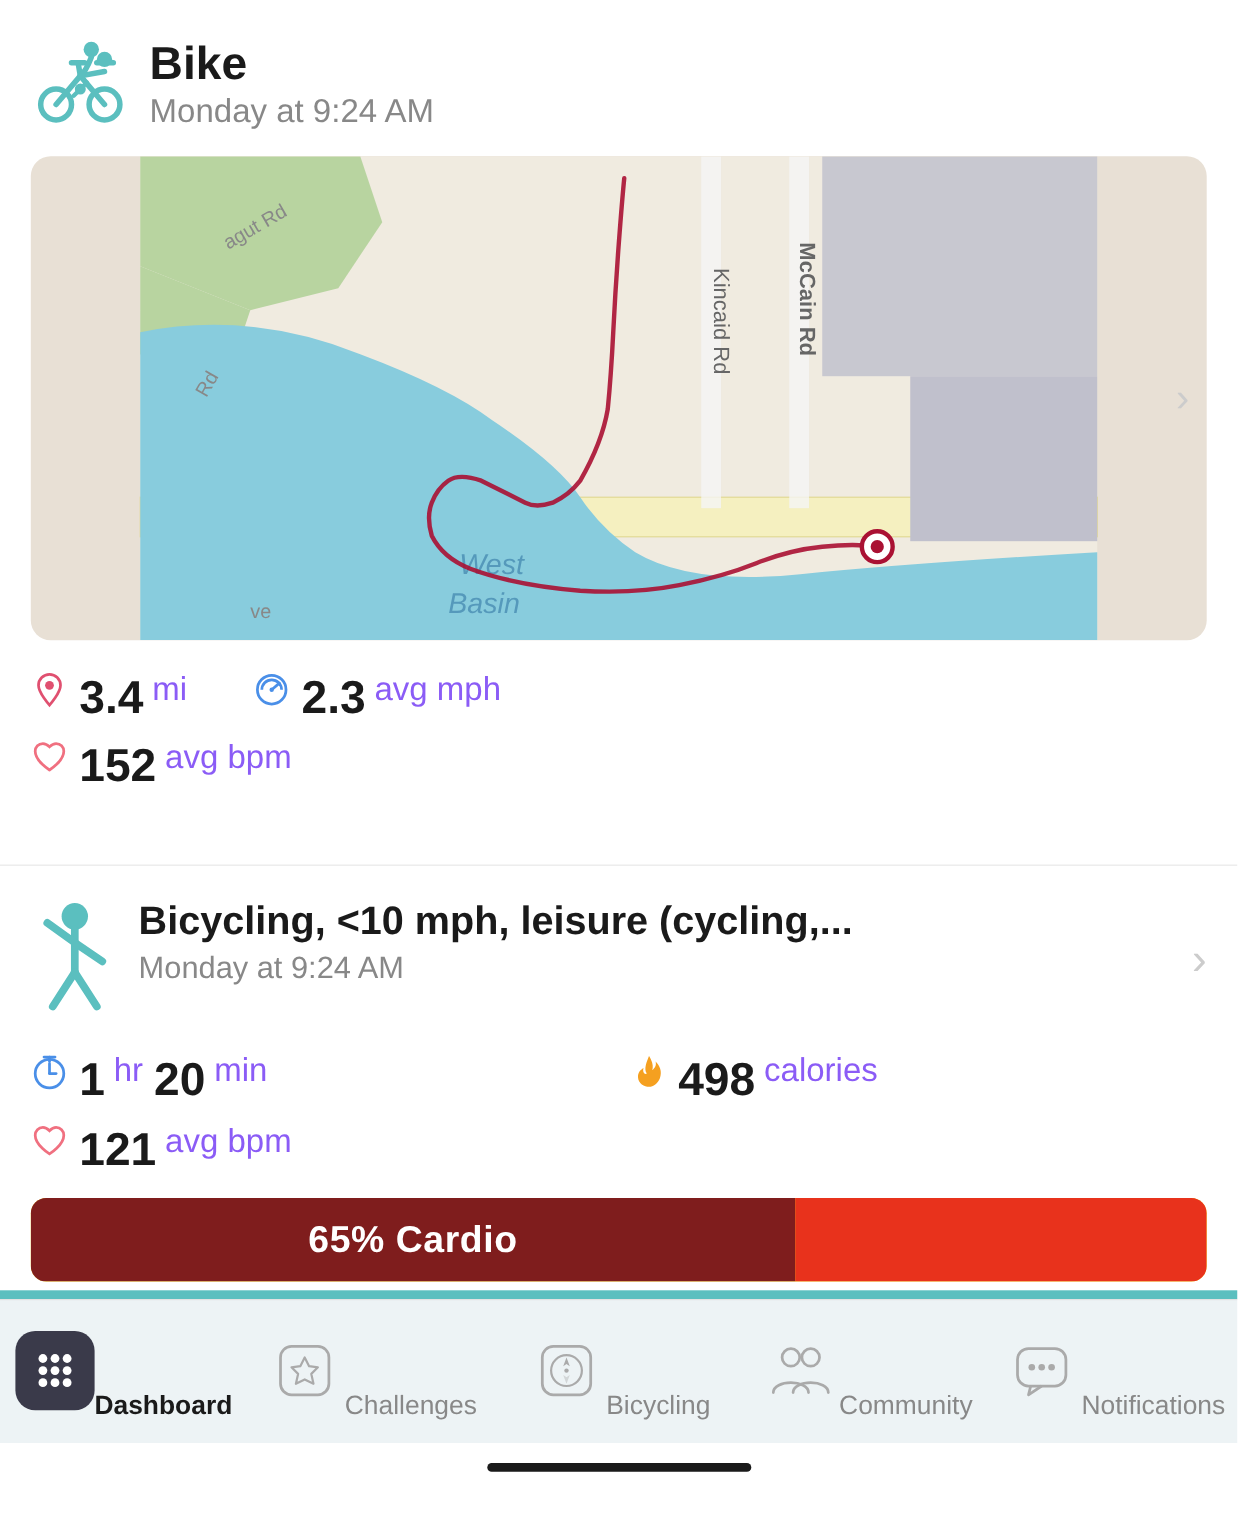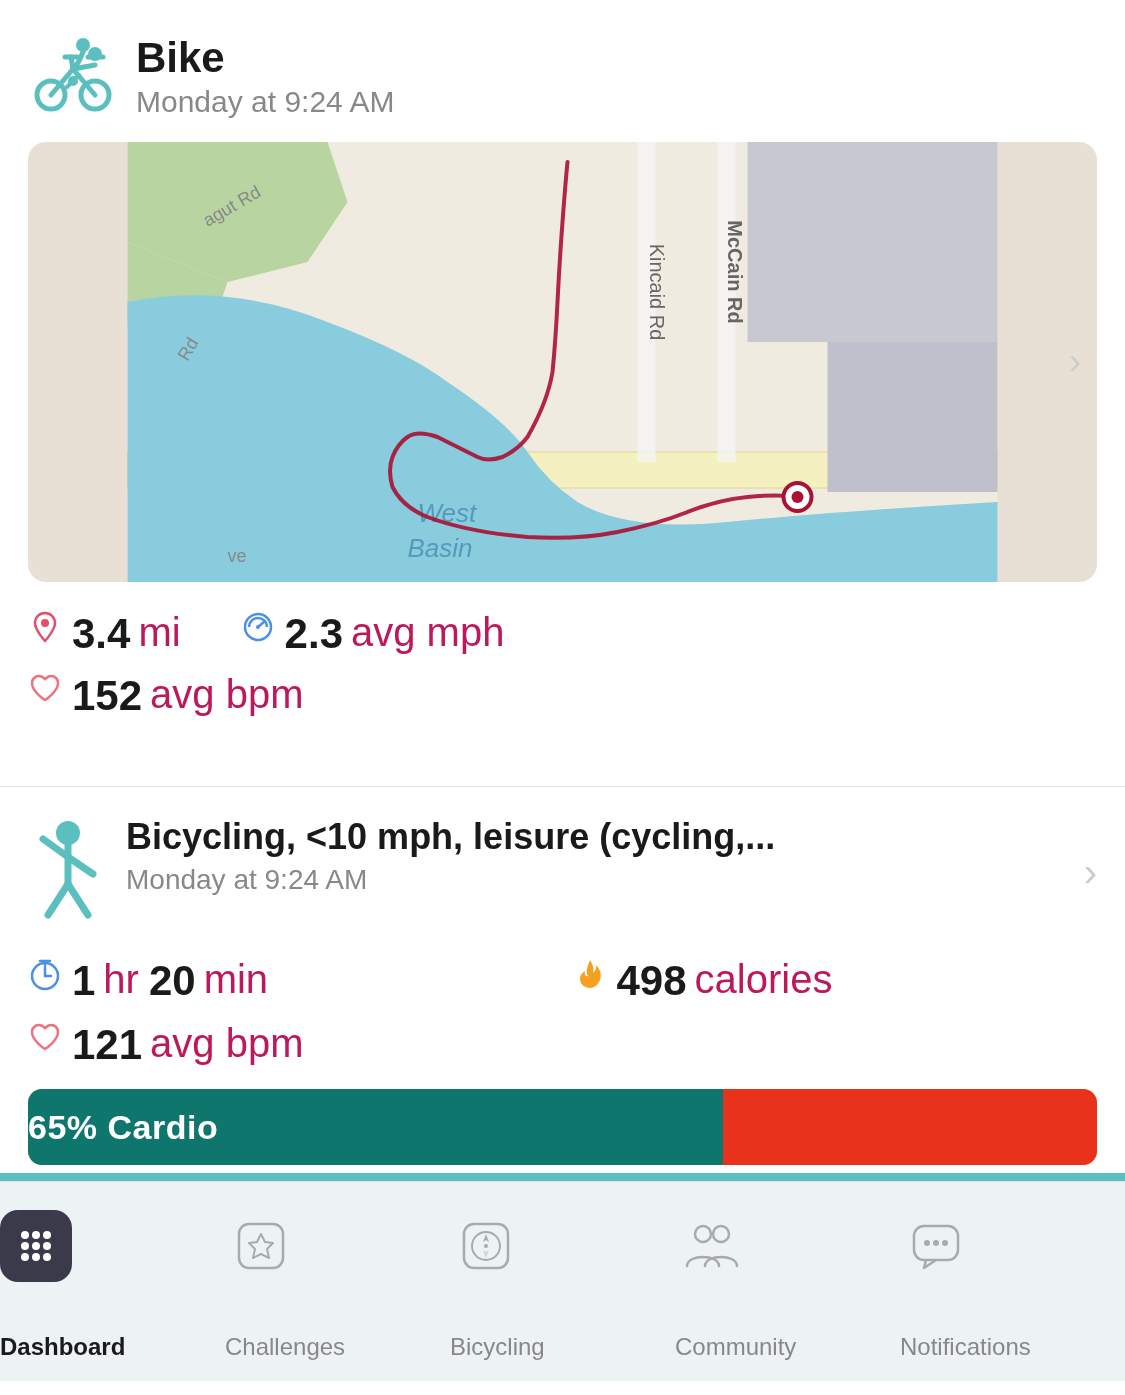--- a/index.html
+++ b/index.html
@@ -94,22 +94,22 @@
       align-items: center;
     }
 
     .stat-value {
       font-size: 42px;
       font-weight: 700;
       color: #1a1a1a;
     }
 
     .stat-unit {
-      font-size: 40px;
-      color: #be185d;
+      font-size: 30px;
+      color: #8b5cf6;
       margin-left: 8px;
     }
 
     .divider {
       height: 1px;
       background: #e5e5e5;
       margin: 28px 0;
     }
 
     
@@ -162,25 +162,25 @@
     .cardio-bar {
       margin-top: 20px;
       height: 76px;
       border-radius: 14px;
       overflow: hidden;
       display: flex;
       background: #f5c518;
     }
 
     .cardio-bar-yellow {
-      background: #0f766e;
+      background: #7f1d1d;
       flex: 0 0 65%;
       display: flex;
       align-items: center;
-      justify-content: flex-start;
+      justify-content: center;
     }
 
     .cardio-bar-red {
       background: #e8321c;
       flex: 1;
     }
 
     .cardio-text {
       font-size: 34px;
       font-weight: 700;
@@ -198,25 +198,24 @@
     .bottom-nav {
       display: flex;
       background: #edf3f5;
       padding: 28px 0 20px 0;
       border-top: 1px solid #e0e0e0;
     }
 
     .nav-item {
       flex: 1;
       display: flex;
-      flex-direction: column;
-      align-items: flex-start;
+      flex-direction: row;
+      align-items: flex-end;
       justify-content: center;
       cursor: pointer;
-      gap: 41px;
     }
 
     .nav-icon-wrap {
       width: 72px;
       height: 72px;
       display: flex;
       align-items: center;
       justify-content: center;
       margin-bottom: 10px;
     }

